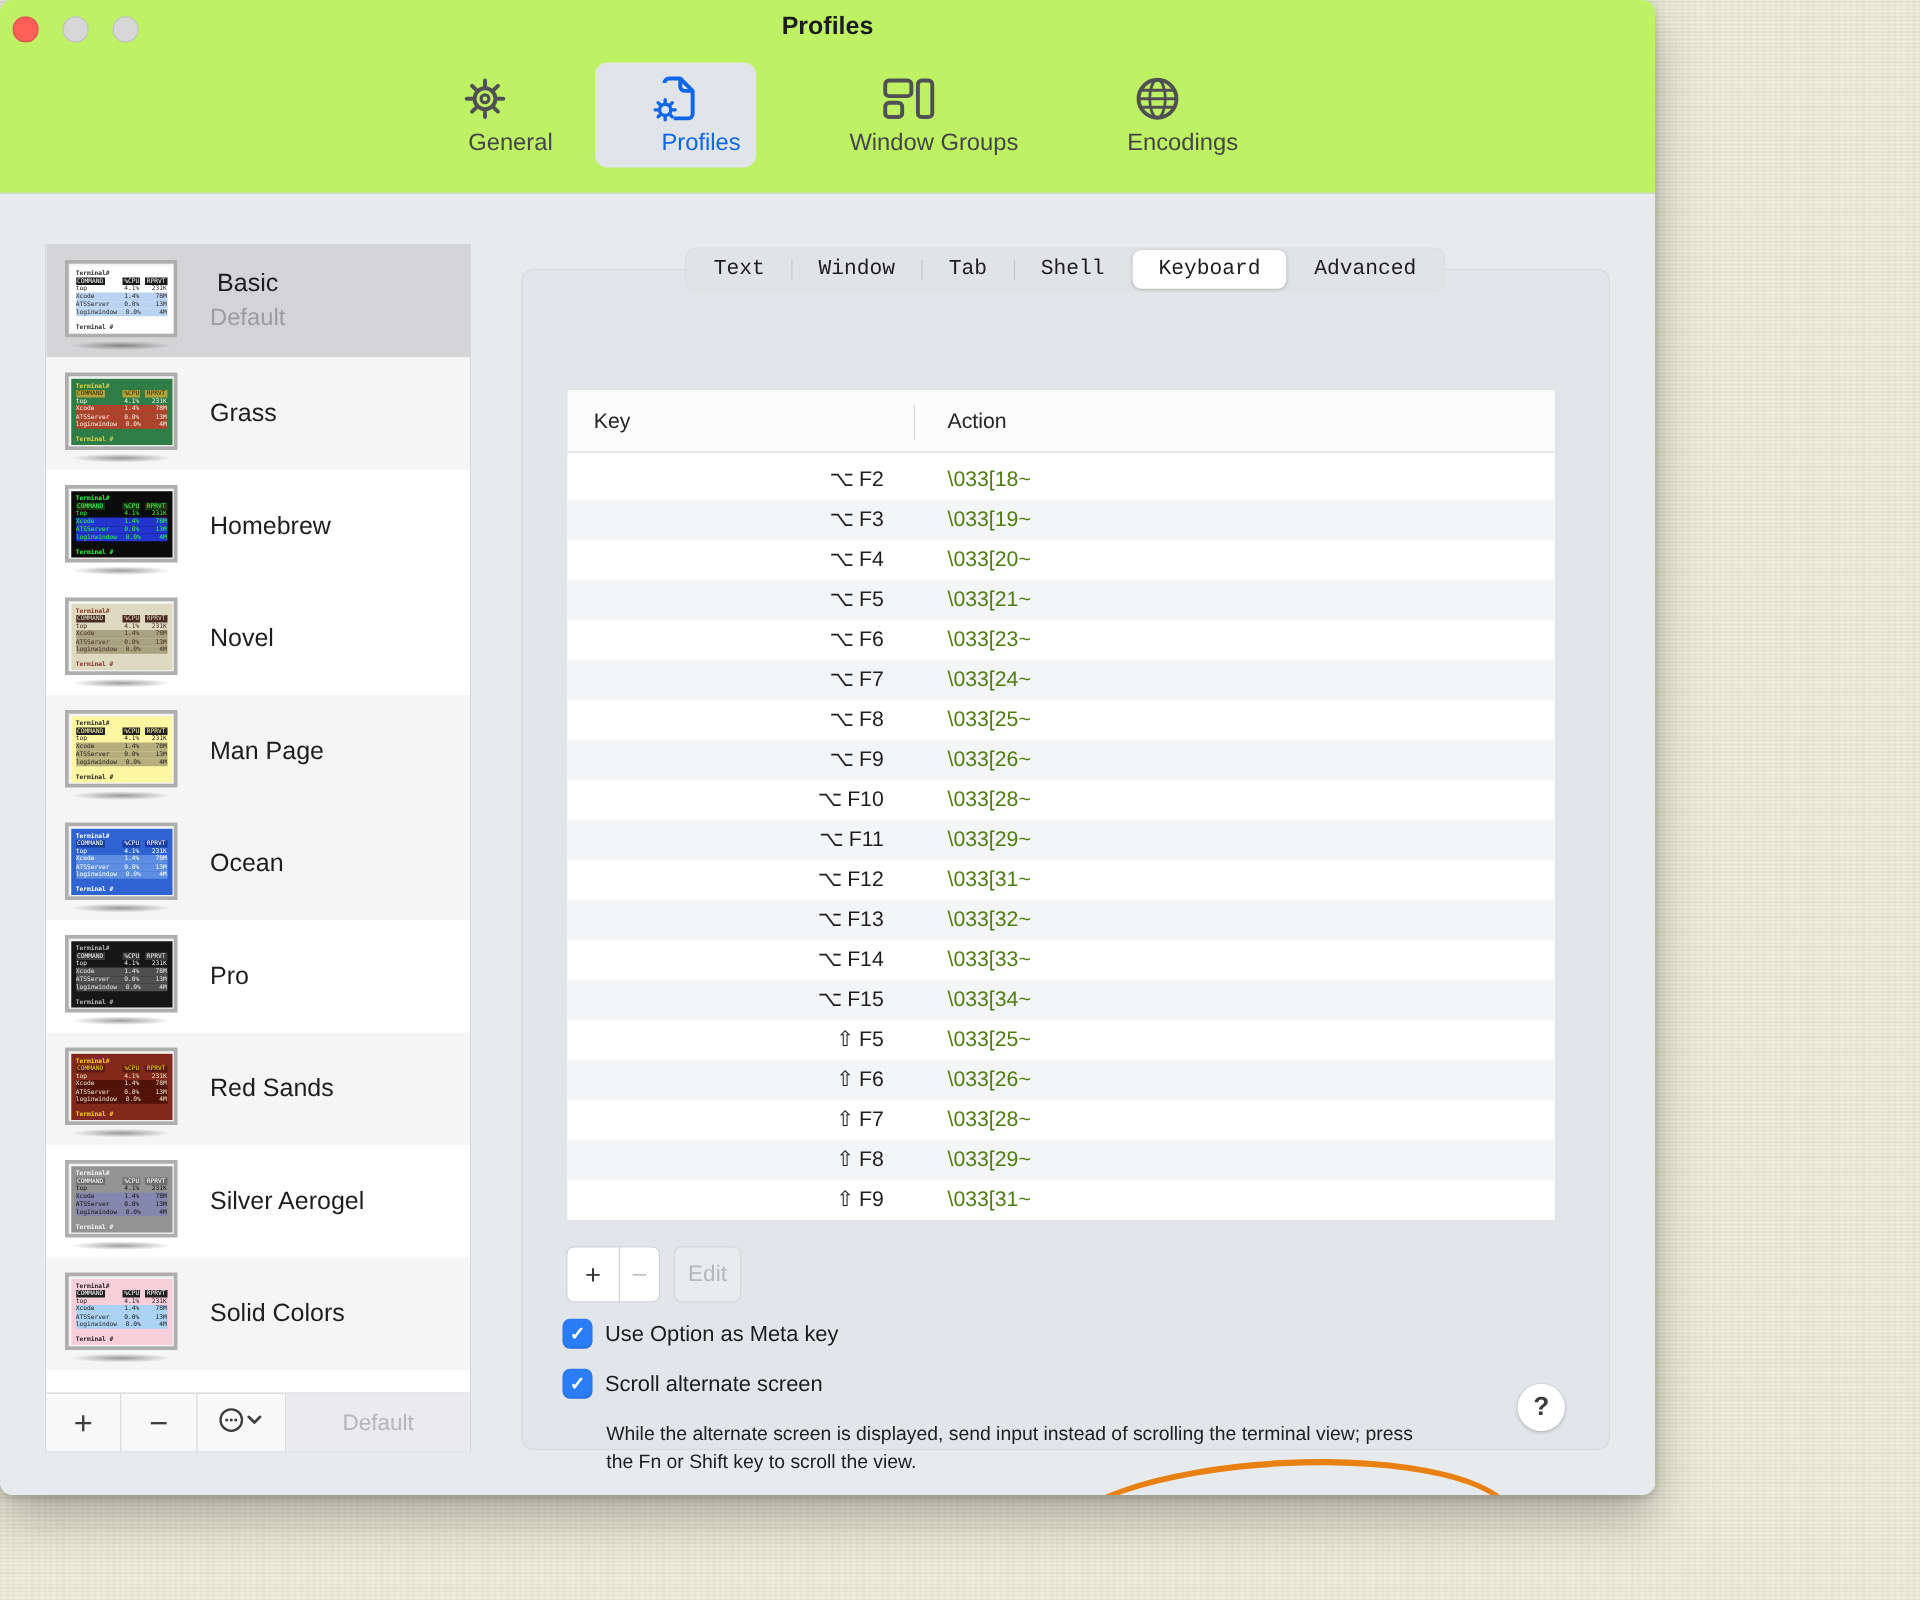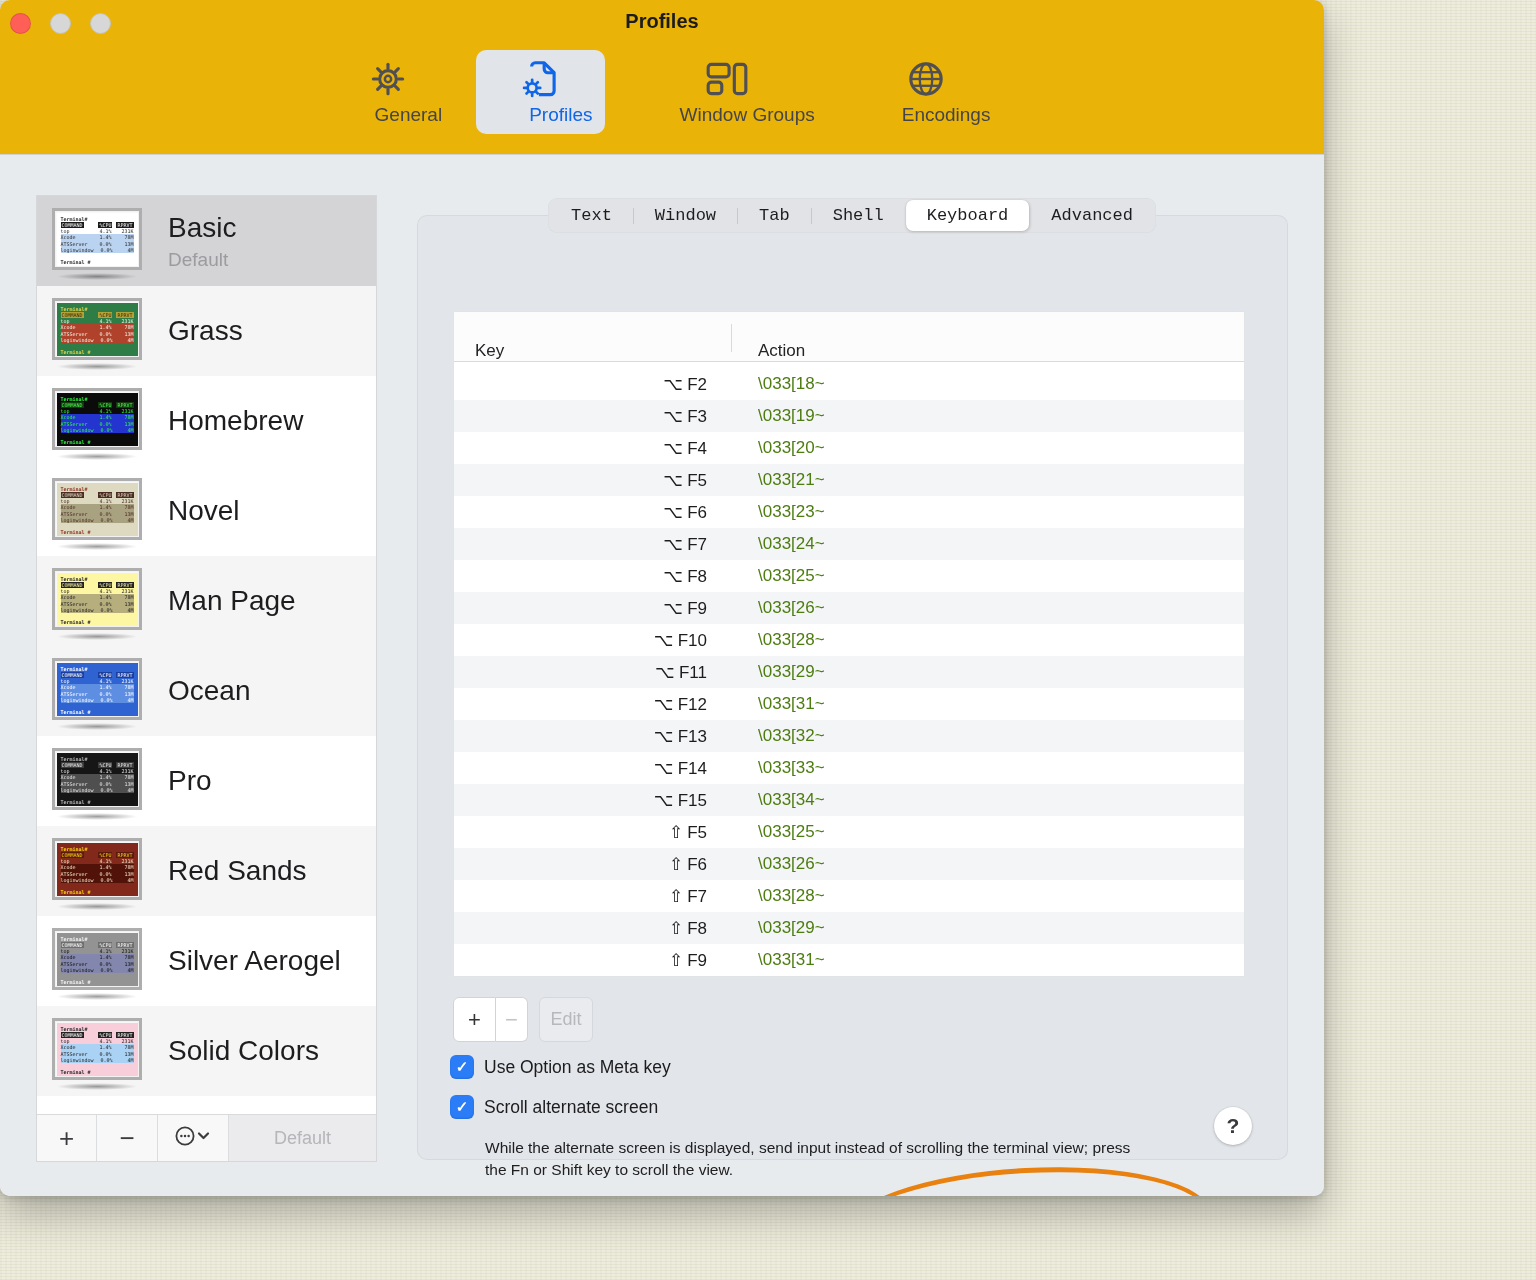--- a/index.html
+++ b/index.html
@@ -16,21 +16,21 @@
 
   
   .window {
     position:absolute; left:0; top:0; width:1324px; height:1196px;
     border-radius:10px; background:#e8ebee;
     box-shadow:0 18px 40px rgba(0,0,0,.28), 0 2px 8px rgba(0,0,0,.18);
     overflow:hidden;
   }
   .titlebar {
     position:absolute; left:0; top:0; width:100%; height:155px;
-    background:#eab308; border-bottom:1px solid #cdd1d4;
+    background:#bef264; border-bottom:1px solid #cdd1d4;
   }
   .traffic { position:absolute; left:10px; top:13px; display:flex; gap:19px; }
   .tl { width:21px; height:21px; border-radius:50%; }
   .tl.red  { background:#ff5f57; border:1px solid rgba(0,0,0,.12); }
   .tl.gray { background:#d7d7d7; border:1px solid #c2c2c4; }
   .win-title {
     position:absolute; left:0; top:10px; width:100%;
     text-align:center; font-size:20px; font-weight:bold; color:#1c1c1e;
   }
   .toolbar {
@@ -79,21 +79,21 @@
   .chip { background:var(--chipbg); color:var(--chipfg); padding:0 1px; }
   .thead .sp { flex:1; }
   .thead .chip + .chip { margin-left:4px; }
   .trow { display:flex; }
   .trow .n { flex:1; }
   .trow .c { width:20px; text-align:right; }
   .trow .m { width:22px; text-align:right; }
   .trow.hl { background:var(--hl); }
   .tprompt { margin-top:6px; color:var(--ttl); font-weight:bold; }
   .pmeta { margin-left:26px; }
-  .pname { font-size:28px; color:#1d1d1f;text-align:center; }
+  .pname { font-size:20px; color:#1d1d1f;text-align:center; }
   .psub { font-size:19px; color:#9b9ba0; margin-top:5px; }
 
   .sidebar-footer {
     height:47px; border-top:1px solid #d8dadb; display:flex; align-items:stretch; background:#f8f8f9;
   }
   .sf-btn {
     display:flex; align-items:center; justify-content:center;
     border-right:1px solid #dcdddf; color:#3c3c3e;
   }
   .sf-plus  { width:60px; font-size:26px; font-weight:300; }
@@ -119,21 +119,21 @@
   .seg.selected { background:#ffffff; box-shadow:0 1px 3px rgba(0,0,0,.18), 0 0 0 .5px rgba(0,0,0,.04); }
   .seg-sep { width:1px; height:16px; background:#c6c7ca; }
   .seg-sep.hidden { background:transparent; }
 
   
   .kb-table {
     position:absolute; left:36px; top:96px; width:792px; height:666px;
     background:#ffffff; border:1px solid #e2e3e5; border-radius:2px; overflow:hidden;
     display:flex; flex-direction:column;
   }
-  .kb-head { height:52px; background:#fcfcfd; border-bottom:1px solid #d9dadc; display:flex; position:relative;align-items:flex-end; }
+  .kb-head { height:52px; background:#fcfcfd; border-bottom:1px solid #d9dadc; display:flex; position:relative; }
   .kb-head .h-key { width:277px; display:flex; align-items:center; padding-left:21px; font-size:17px; color:#242426; }
   .kb-head .h-div { position:absolute; left:277px; top:12px; width:1px; height:28px; background:#d9dadc; }
   .kb-head .h-action { display:flex; align-items:center; padding-left:27px; font-size:17px; color:#242426; }
   .kb-body { flex:1; padding-top:6px; background:#fff; }
   .kb-row { height:32px; display:flex; align-items:center; background:#fff; }
   .kb-row.alt { background:#f4f5f6; }
   .kb-row .k {
     width:277px; text-align:right; padding-right:24px; font-size:17px; color:#1d1d1f;
   }
   .kb-row .k .mod { font-family:"DejaVu Sans", sans-serif; margin-right:4px; }

